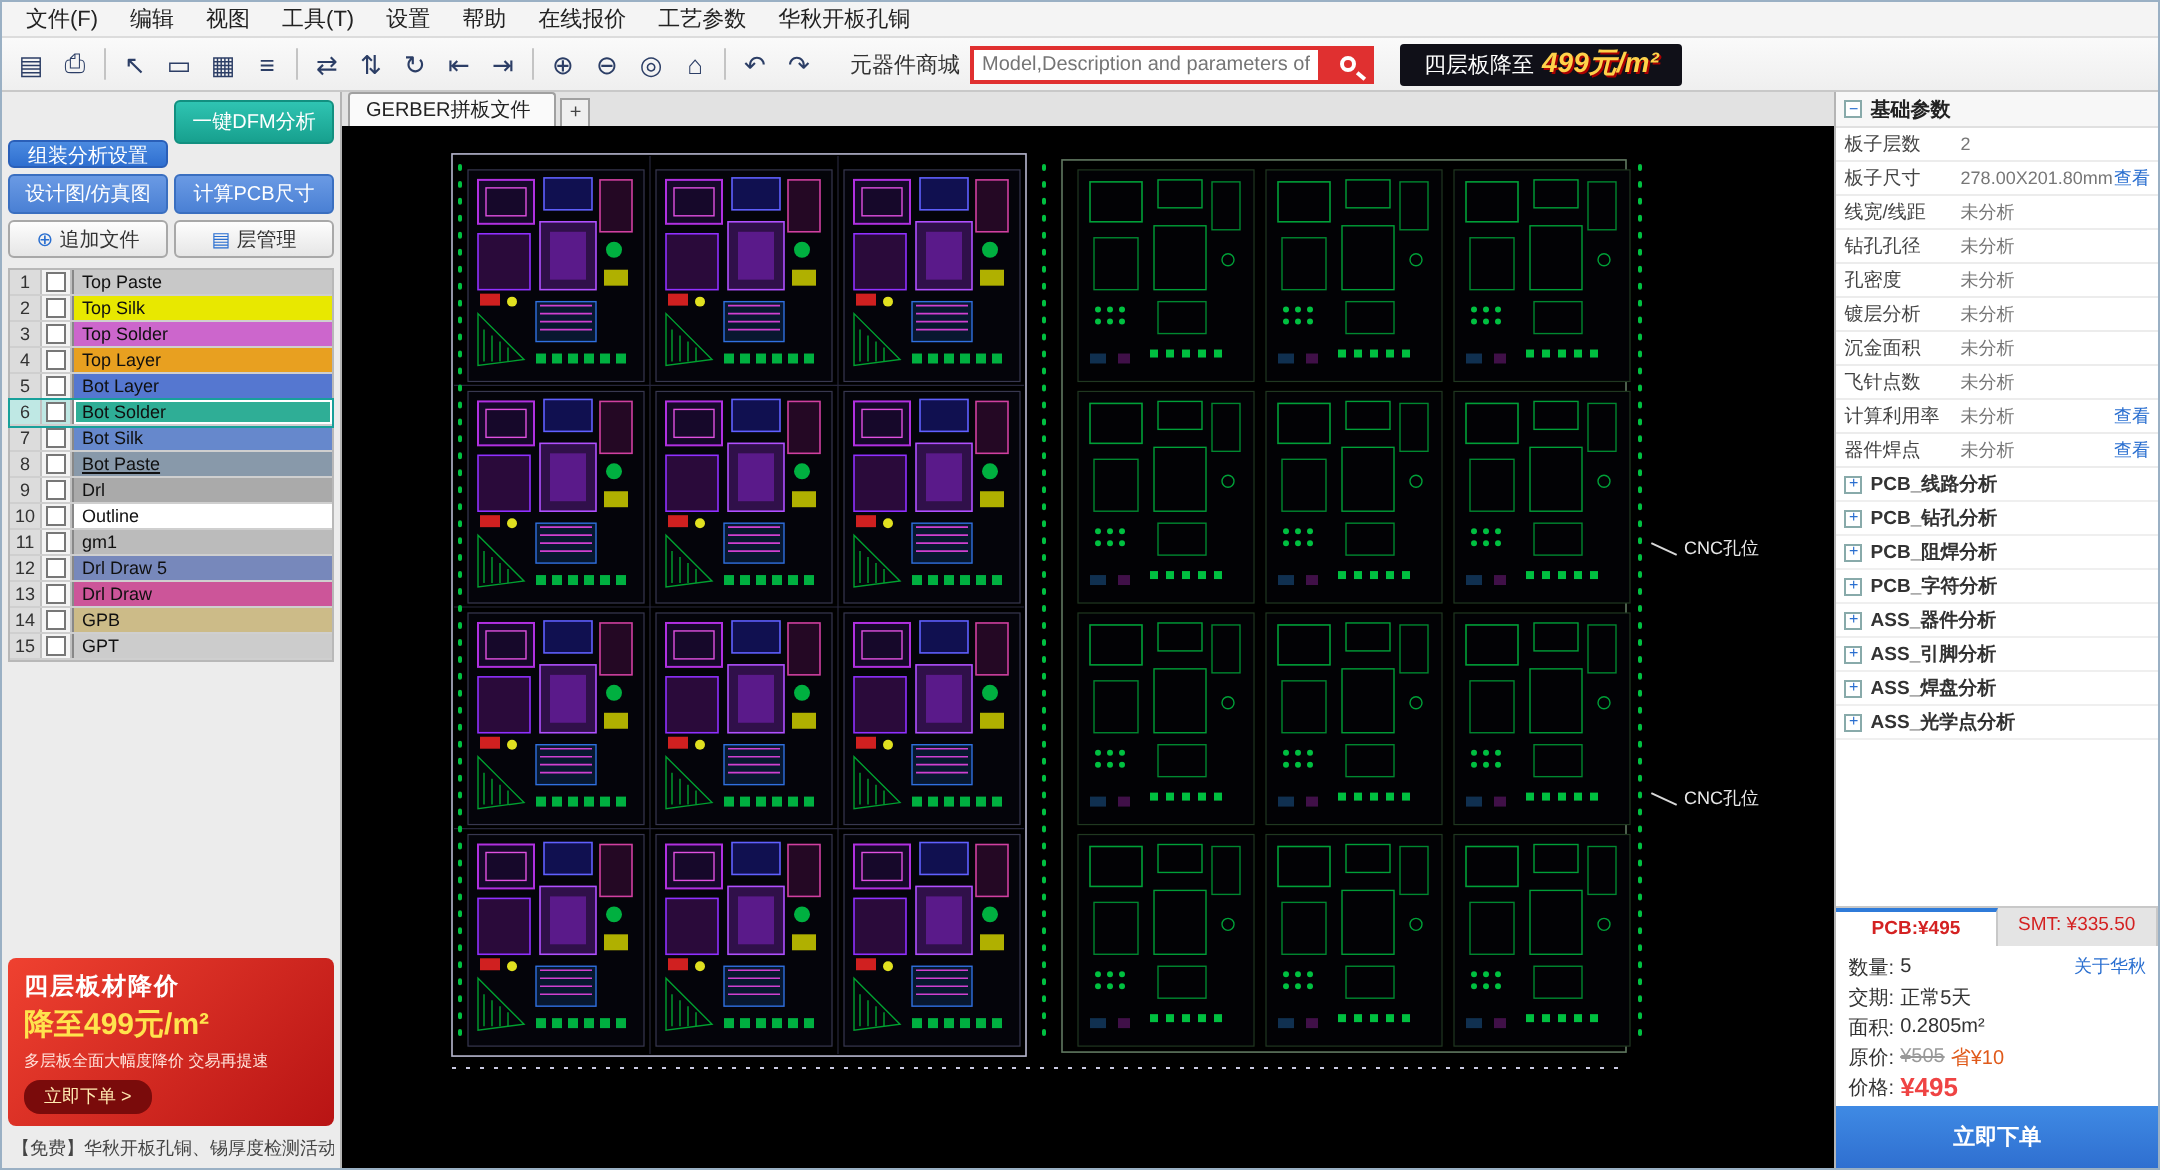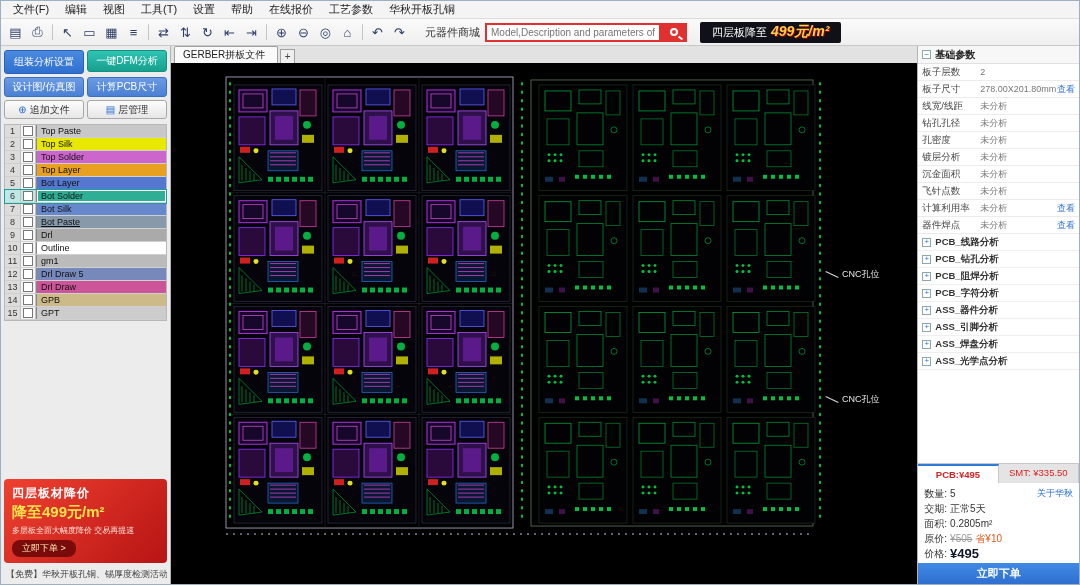--- a/index.html
+++ b/index.html
@@ -39,21 +39,21 @@
 
   
   .mainrow { flex:1; display:flex; min-height:0; }
   .westcenter { width:918px; display:flex; flex-direction:column; min-height:0; }
   .wc-top { flex:1; display:flex; min-height:0; }
 
   
   .left-panel { width:170px; background:#ececec; border-right:1px solid #b4b4b4; display:flex; flex-direction:column; padding:4px 3px 2px 3px; }
   .lp-row { display:flex; gap:3px; margin-bottom:3px; }
   .lp-row button { flex:1; border-radius:3px; cursor:pointer; font-family:"Liberation Sans",sans-serif; }
-  .btn-blue { height:24px; background:linear-gradient(#4a8ae0,#2f6fd0); color:#fff; border:1px solid #2a5fb8; font-size:10px; }
+  .btn-blue { height:14px; background:linear-gradient(#4a8ae0,#2f6fd0); color:#fff; border:1px solid #2a5fb8; font-size:10px;margin-top:20px; }
   .btn-teal { height:22px; background:linear-gradient(#2fc4b2,#17a08e); color:#fff; border:1px solid #129080; font-size:10px; }
   .btn-blue2 { height:20px; background:linear-gradient(#6a9ae4,#4a80d4); color:#fff; border:1px solid #3a6fc0; font-size:10px; }
   .btn-light { height:19px; background:linear-gradient(#fdfdfd,#e6e6e6); border:1px solid #a8a8a8; color:#333; font-size:10px; display:flex; align-items:center; justify-content:center; gap:3px; }
   .btn-light .gl { color:#2a6fd0; font-size:10px; }
   .layers { margin-top:2px; border:1px solid #b8b8b8; background:#fff; }
   .layer-row { display:flex; align-items:stretch; height:13px; border-bottom:1px solid #cfcfcf; cursor:pointer; }
   .lr-no { width:16px; background:#dcdcdc; border-right:1px solid #c0c0c0; font-size:9px; display:flex; align-items:center; justify-content:center; color:#333; }
   .lr-check { width:15px; border-right:1px solid #c0c0c0; display:flex; align-items:center; justify-content:center; background:#f4f4f4; }
   .lr-check::before { content:""; width:8px; height:8px; border:1px solid #777; background:#fff; }
   .lr-color { flex:1; font-size:9px; color:#101010; padding-left:4px; display:flex; align-items:center; border-left:1px solid #888; }
@@ -94,22 +94,22 @@
 
   
   .price-tabs { display:flex; background:#ef4444; border-top:1px solid #c8c8c8; }
   .ptab { flex:1; text-align:center; padding:3px 0; font-size:9.5px; color:#d42222; cursor:pointer; border-right:1px solid #c8c8c8; background:#e4e4e4; }
   .ptab.active { background:#fff; font-weight:bold; border-top:2px solid #2f7bd9; }
   .price-body { padding:3px 6px 2px 6px; position:relative; }
   .about-link { position:absolute; right:6px; top:4px; color:#2a6fd0; font-size:9px; cursor:pointer; }
   .p-row { height:15px; display:flex; align-items:center; gap:3px; font-size:10px; color:#333; }
   .p-strike { text-decoration:line-through; color:#999; }
   .p-save { color:#e05a1a; }
-  .p-price { color:#0f172a; font-weight:bold; font-size:13px; }
-  .order-btn { height:21px; background:linear-gradient(#3f8ae4,#2f6fd0); color:#fff; border:none; font-size:11px; font-weight:bold; cursor:pointer; width:100%; }
+  .p-price { color:#ef4444; font-weight:bold; font-size:13px; }
+  .order-btn { height:31px; background:linear-gradient(#3f8ae4,#2f6fd0); color:#fff; border:none; font-size:11px; font-weight:bold; cursor:pointer; width:100%; }
 
   
   .statusbar { height:22px; background:#ececec; border-top:1px solid #b4b4b4; display:flex; align-items:center; padding:0 4px; gap:5px; font-size:10px; color:#333; flex:0 0 auto; }
   .sb-input { width:66px; height:15px; border:1px solid #999; background:#fff; font-size:9px; padding:0 3px; font-family:"Liberation Sans",sans-serif; }
   .sb-btn { height:16px; padding:0 8px; font-size:9px; background:linear-gradient(#fdfdfd,#e2e2e2); border:1px solid #999; border-radius:2px; cursor:pointer; }
   .sb-spacer { flex:1; }
   .sb-dd { height:16px; min-width:40px; border:1px solid #999; background:#fff; display:flex; align-items:center; justify-content:center; gap:3px; padding:0 4px; font-size:9px; cursor:pointer; }
   .sb-dd::after { content:"▾"; font-size:7px; color:#555; }
 </style>
 </head>

